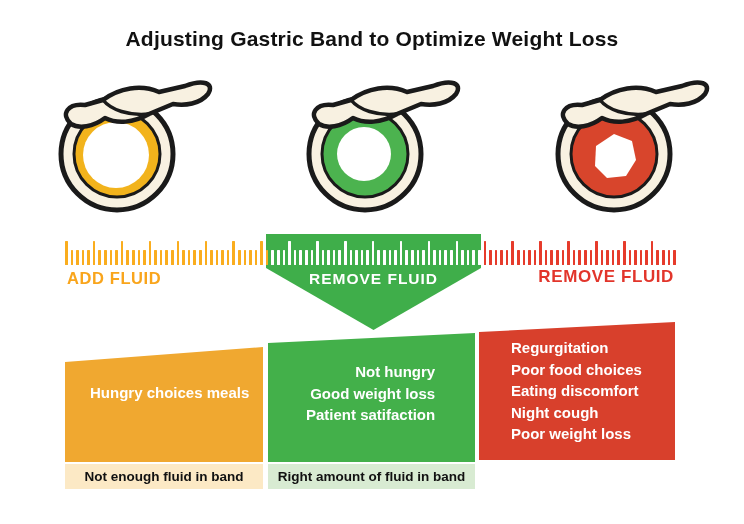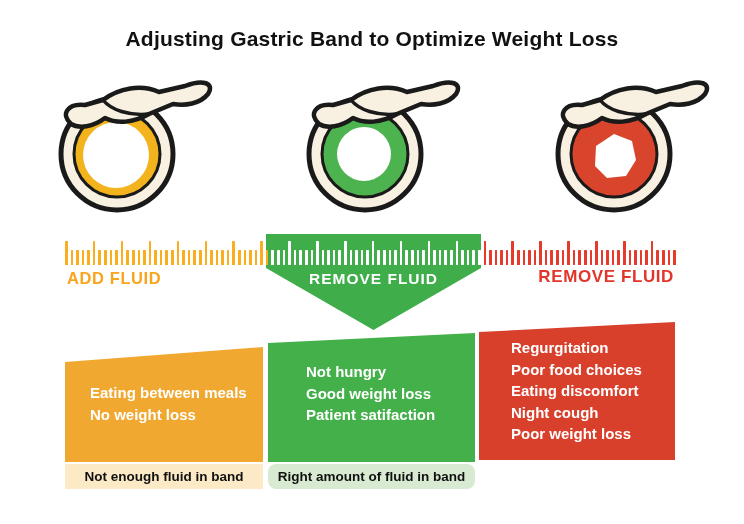--- a/index.html
+++ b/index.html
@@ -53,21 +53,21 @@
     left:479px;top:320px;width:196px;height:140px;
     clip-path:polygon(0 12px,100% 2px,100% 100%,0 100%);
   }
   #panel-remove .items{position:absolute;left:32px;top:17px;}
   
   .caption{
     top:464px;height:25px;line-height:25px;text-align:center;
     font-size:13.5px;font-weight:bold;color:#111;
   }
   #cap-add{left:65px;width:198px;}
-  #cap-correct{left:268px;width:207px;border-radius:8px;}
+  #cap-correct{left:268px;width:207px;}
   #cap-remove{left:479px;width:196px;}
 </style>
 </head>
 <body>
 
 <div id="stage">
 
   <div id="title" class="abs">Adjusting Gastric Band to Optimize Weight Loss</div>
 
   <svg class="band-svg" style="left:45px" viewBox="0 0 180 165">
@@ -209,25 +209,24 @@
       <div class="tick short" style="left: 662.06px; background: rgb(230, 59, 43);"></div>
       <div class="tick short" style="left: 667.64px; background: rgb(230, 59, 43);"></div>
       <div class="tick short" style="left: 673.22px; background: rgb(230, 59, 43);"></div>
     </div>
 
   <div id="add-label" class="abs" style="color: rgb(249, 165, 28);">ADD FLUID</div>
   <div id="remove-label" class="abs" style="color: rgb(226, 53, 43);">REMOVE FLUID</div>
 
   <div id="panel-add" class="abs panel" style="background: rgb(240, 168, 48);">
     <div class="items">
-        <div class="panel-item">Eating between meals</div>
-        <div class="panel-item">No weight loss</div>
+        <div class="panel-item">Hungry choices meals</div>
       </div>
   </div>
-  <div id="panel-correct" class="abs panel" style="background: rgb(67, 176, 74);">
+  <div id="panel-correct" class="abs panel" style="background: rgb(67, 176, 74); text-align: right;">
     <div class="items">
         <div class="panel-item">Not hungry</div>
         <div class="panel-item">Good weight loss</div>
         <div class="panel-item">Patient satifaction</div>
       </div>
   </div>
   <div id="cap-add" class="abs caption" style="background: rgb(252, 233, 197);">Not enough fluid in band</div>
 
   <div id="panel-remove" class="abs panel" style="background: rgb(216, 64, 44);">
     <div class="items">

